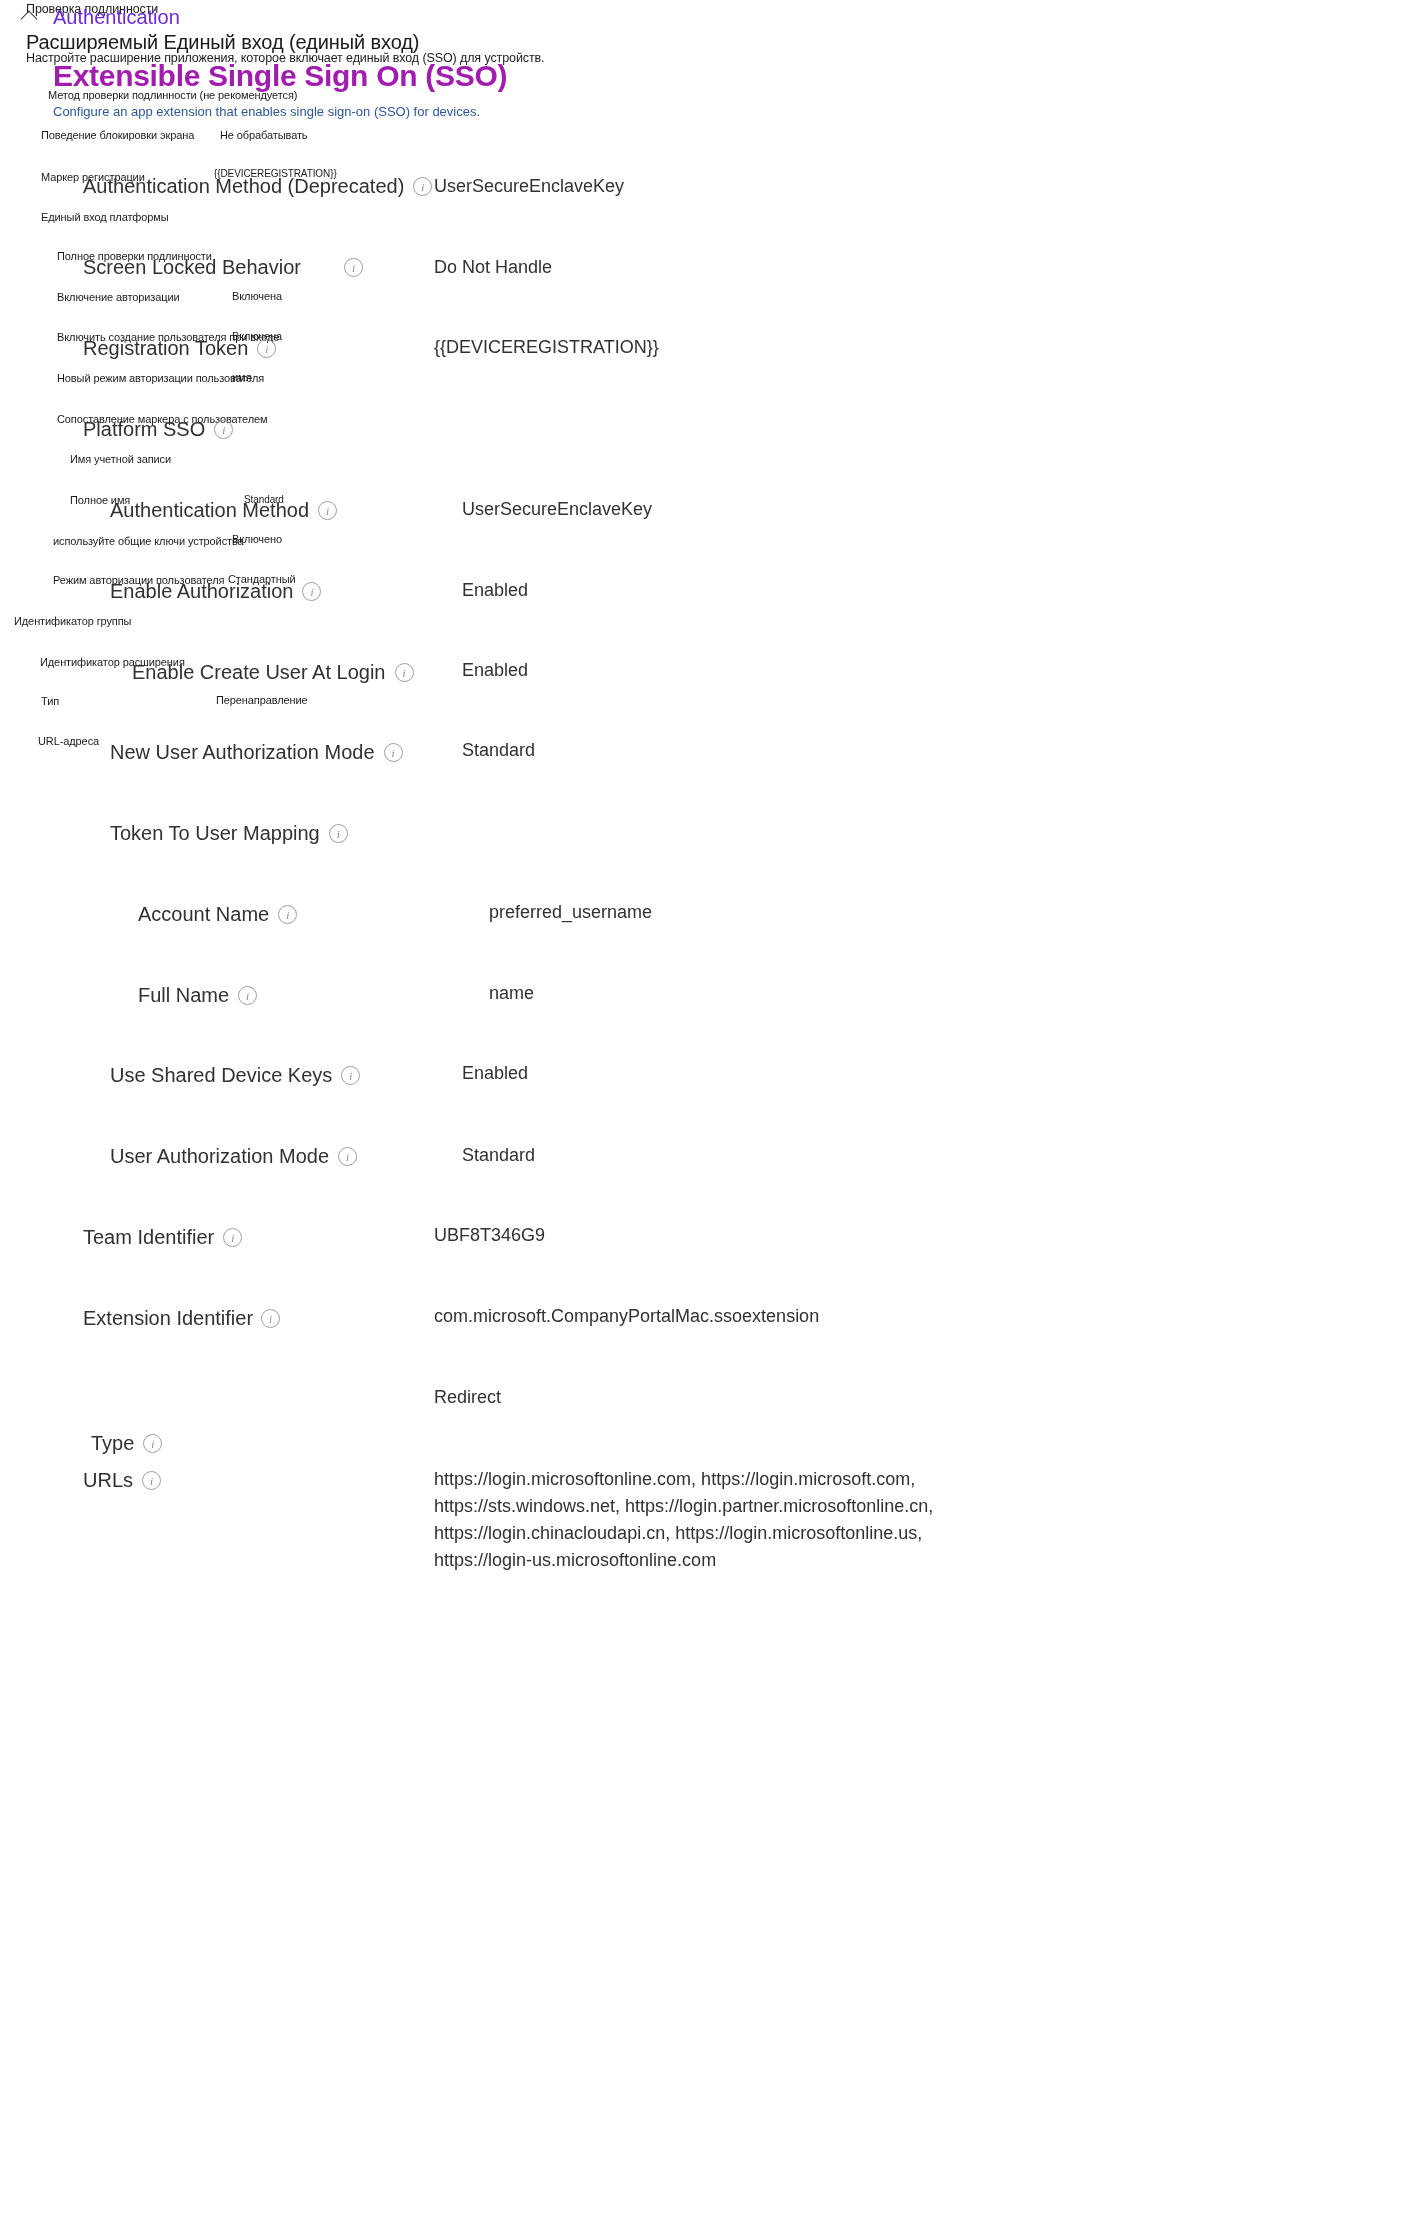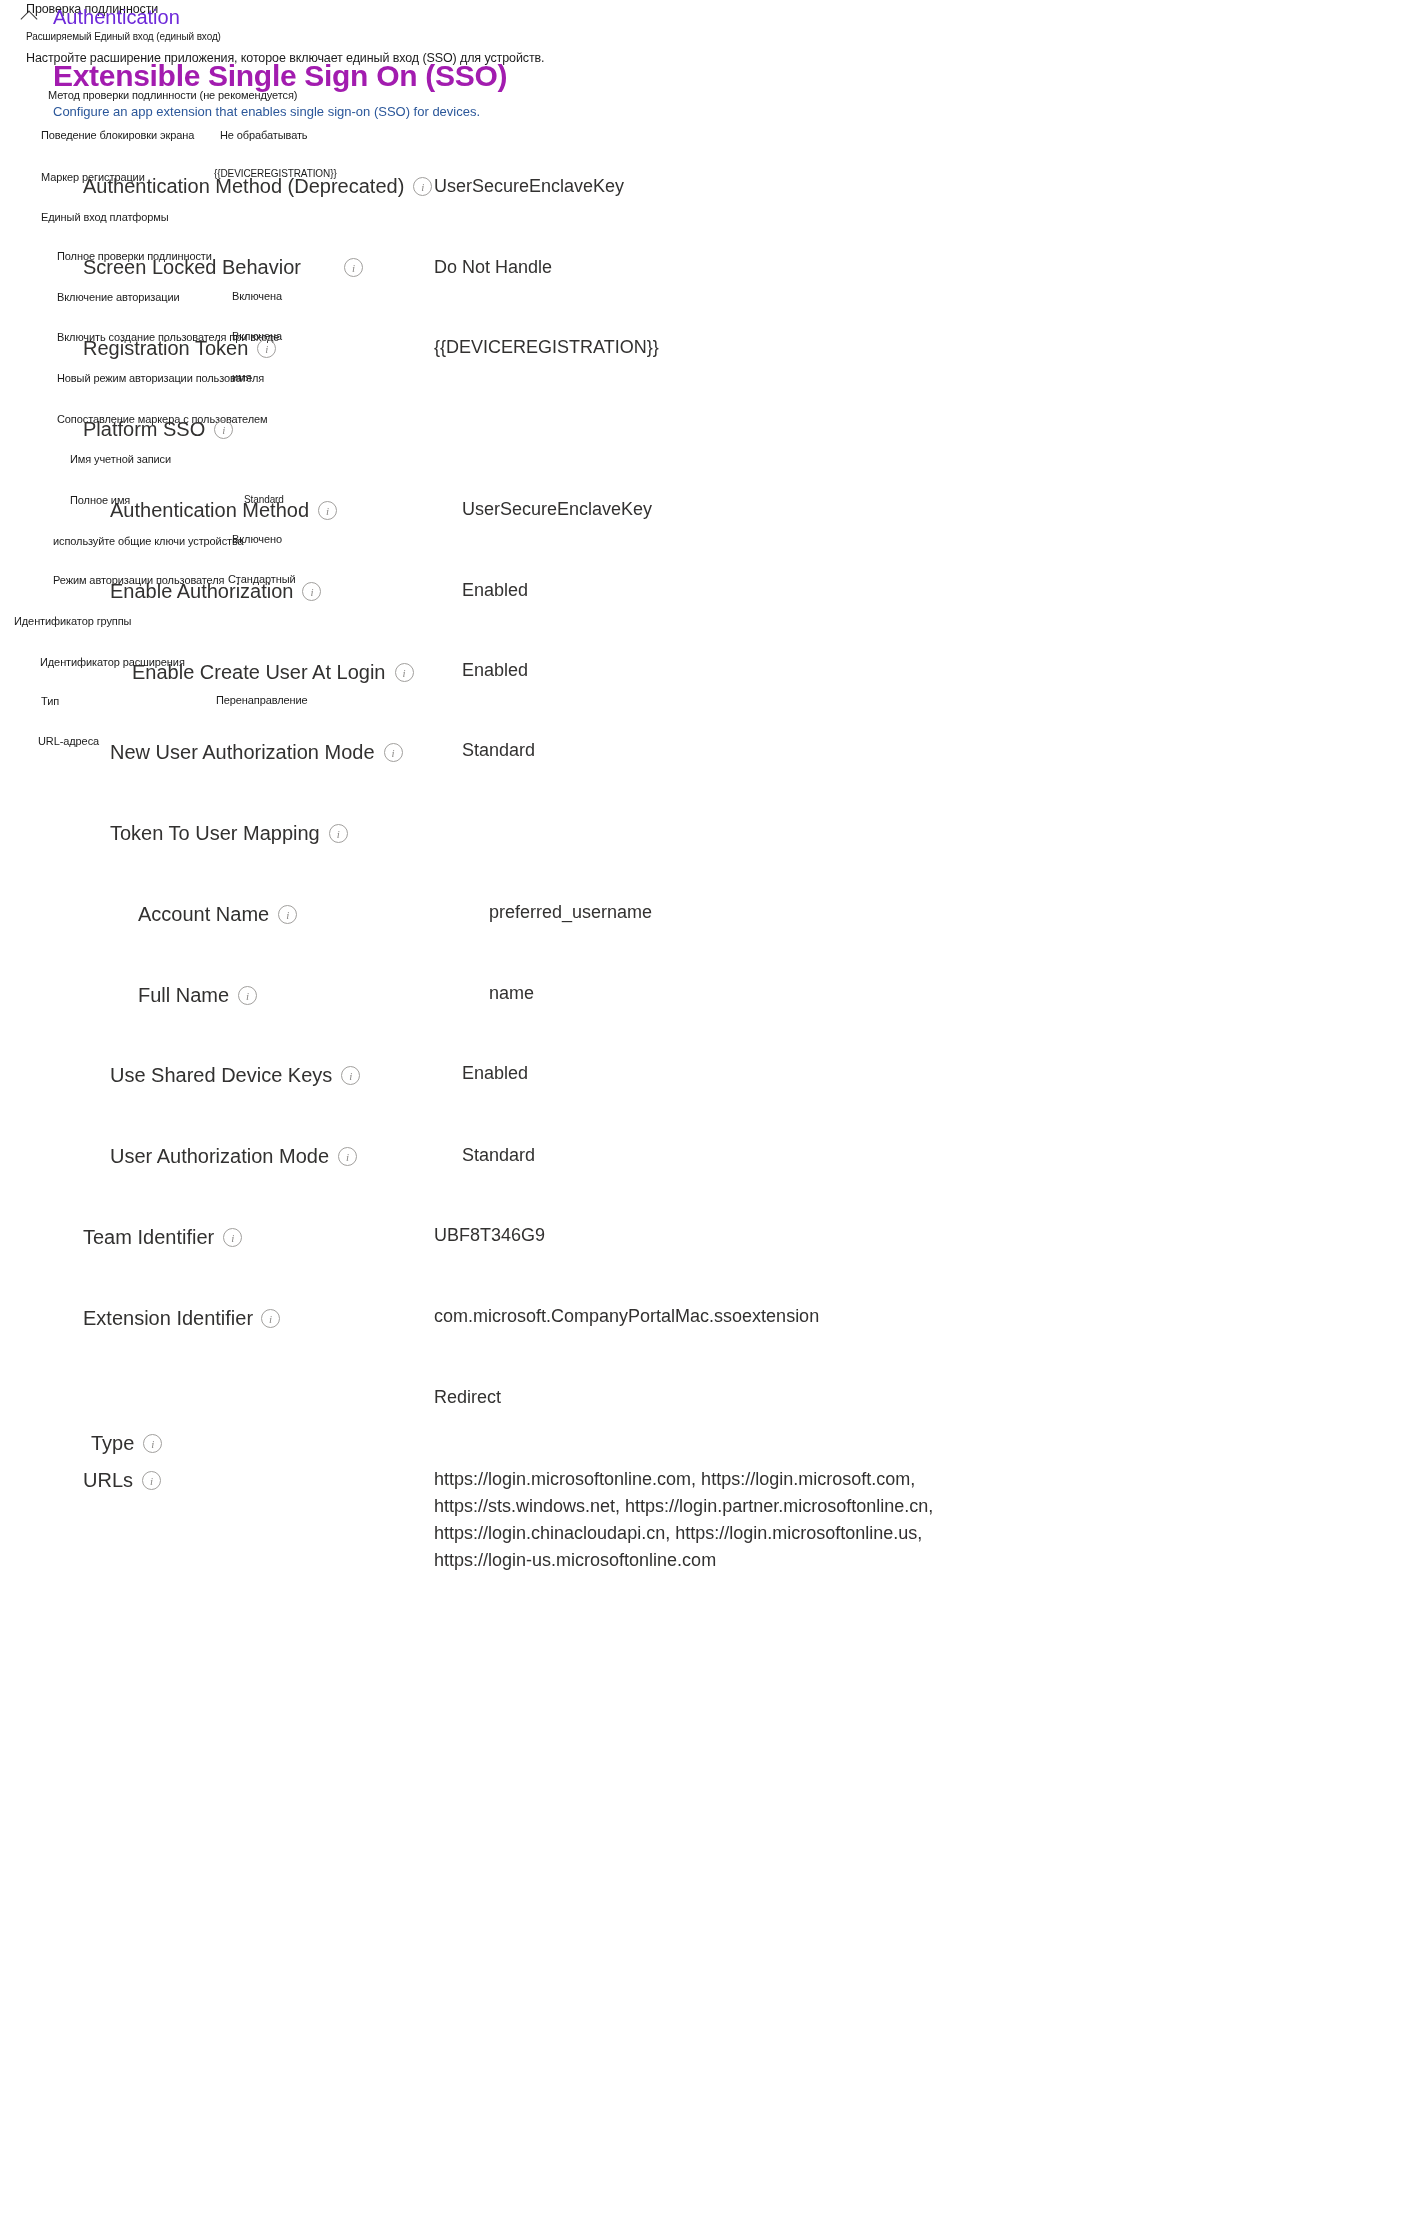--- a/index.html
+++ b/index.html
@@ -27,21 +27,21 @@
   
   .ru {
     font-size: 12.5px;
     line-height: 1.15;
     color: #1b1b1b;
     letter-spacing: -0.1px;
     font-family: "Liberation Sans", "DejaVu Sans", sans-serif;
   }
   .ru-sm { font-size: 11px; }
   .ru-xs { font-size: 10px; }
-  .ru-md { font-size: 10px; }
+  .ru-md { font-size: 20px; }
 
   
   .en-title {
     font-size: 20px;
     color: #6d28d9;
     font-weight: 400;
     font-family: "Liberation Sans", "DejaVu Sans", sans-serif;
   }
   .en-h1 {
     font-size: 30px;

